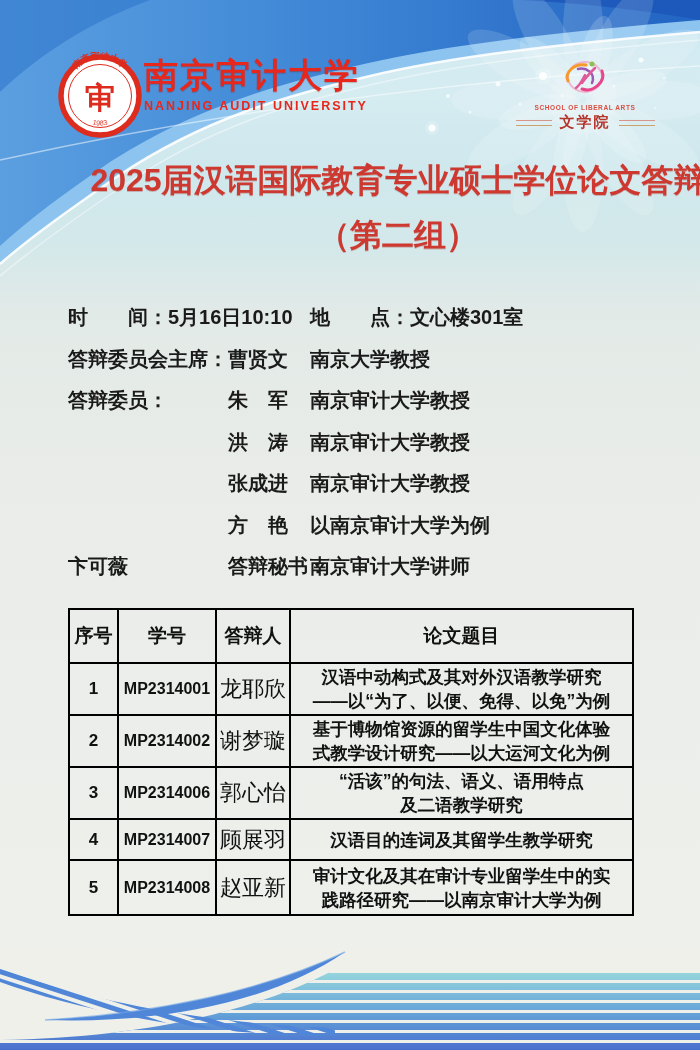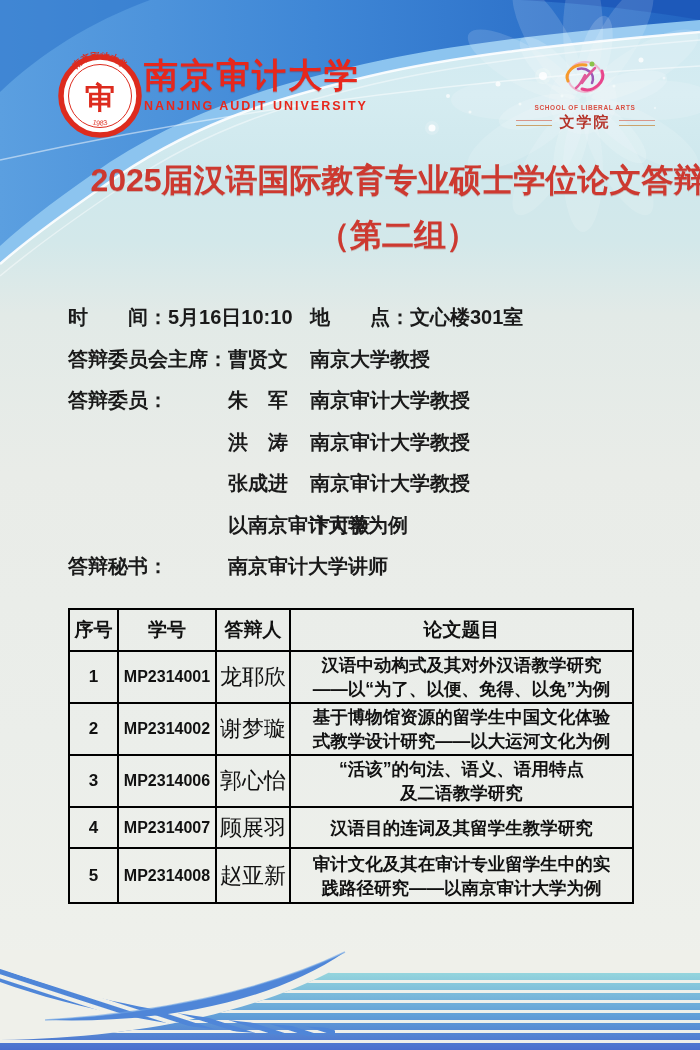--- a/index.html
+++ b/index.html
@@ -56,21 +56,21 @@
     color:#111;
   }
   table.defense-table th,table.defense-table td{
     border:2px solid #000;text-align:center;vertical-align:middle;padding:1px 2px;
   }
   table.defense-table th{font-size:19px;font-weight:bold;}
   td.c-no{font-size:17px;font-weight:bold;}
   td.c-id{font-size:16px;font-weight:bold;font-family:"Liberation Sans",sans-serif;border-radius:7px;}
   td.c-name{font-size:22px;font-weight:normal;}
   td.c-title{font-size:17.5px;font-weight:bold;white-space:pre-line;line-height:24px;}
-  tr.h-head{height:42px;}
+  tr.h-head{height:54px;}
   tr.h-r1{height:52px;} tr.h-r2{height:50px;} tr.h-r3{height:51px;}
   tr.h-r4{height:41px;} tr.h-r5{height:55px;}
 </style>
 </head>
 <body>
 
 <div class="poster">
 
   <svg class="deco-top" width="700" height="300" viewBox="0 0 700 300">
     <defs>
@@ -229,20 +229,21 @@
 
     <div class="cell"></div>
     <div class="cell">洪　涛</div>
     <div class="cell">南京审计大学教授</div>
 
     <div class="cell"></div>
     <div class="cell">张成进</div>
     <div class="cell">南京审计大学教授</div>
 
     <div class="cell"></div>
+    <div class="cell">方　艳</div>
     <div class="cell">以南京审计大学为例</div>
 
     <div class="cell">卞可薇</div>
     <div class="cell">答辩秘书：</div>
     <div class="cell">南京审计大学讲师</div>
   </div>
 
   <table class="defense-table">
     <colgroup>
         <col style="width:49px">

